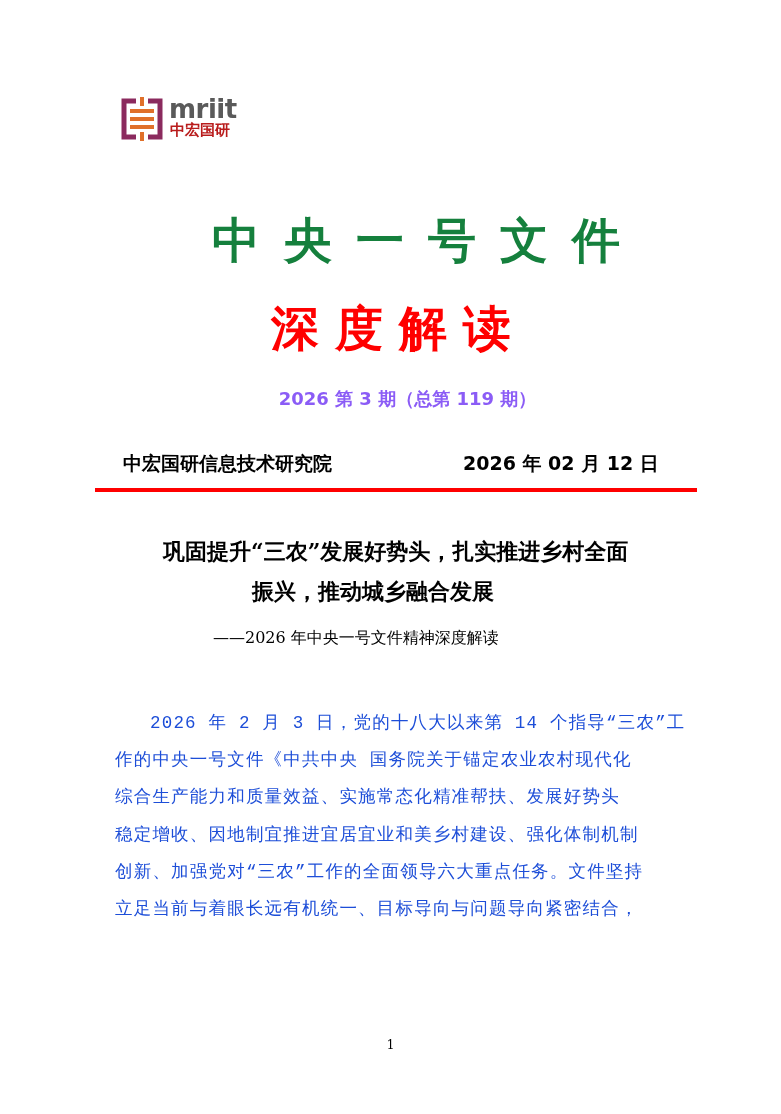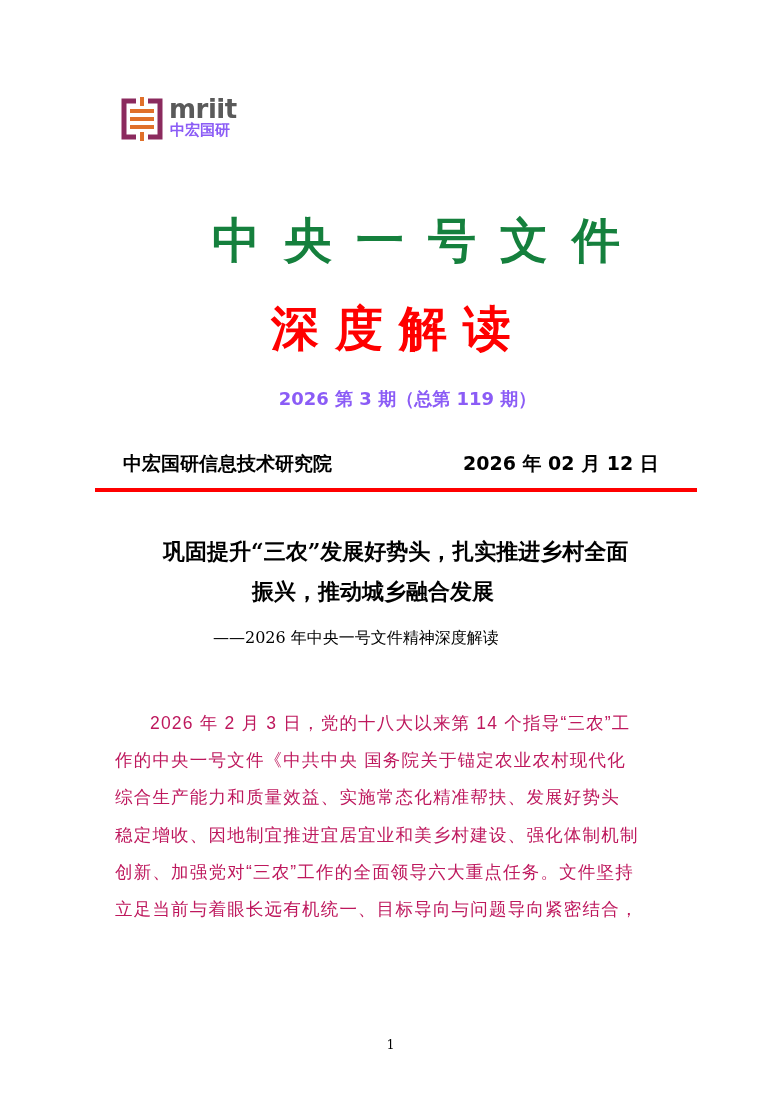--- a/index.html
+++ b/index.html
@@ -4,21 +4,21 @@
   <style>
     html, body { margin: 0; padding: 0; background: #ffffff; }
     body { width: 781px; height: 1114px; position: relative; overflow: hidden; }
     .page { position: absolute; left: 0; top: 0; width: 781px; height: 1114px; background: #fff; padding-left: 15px; }
 
     .logo { position: absolute; left: 120px; top: 97px; width: 130px; height: 46px; }
     .logo-mark { position: absolute; left: 0; top: 0; width: 44px; height: 44px; }
     .logo-en { position: absolute; left: 49px; top: -3px; font-family: "DejaVu Sans", sans-serif; font-weight: bold;
                font-size: 26px; color: #5a5a5a; letter-spacing: -0.5px; line-height: 30px; }
     .logo-cn { position: absolute; left: 50px; top: 24px; font-family: "DejaVu Sans", sans-serif; font-weight: bold;
-               font-size: 15px; color: #8b5cf6; letter-spacing: 0px; line-height: 18px; }
+               font-size: 15px; color: #b91c1c; letter-spacing: 0px; line-height: 18px; }
 
     .title-line1 { position: absolute; left: 212px; top: 212px; width: 420px; font-family: "DejaVu Sans", sans-serif;
                    font-weight: bold; color: #15803d; font-size: 48px; line-height: 56px; letter-spacing: 24px; white-space: nowrap; }
     .title-line2 { position: absolute; left: 271px; top: 300px; font-family: "DejaVu Sans", sans-serif;
                    font-weight: bold; color: #ff0000; font-size: 48px; line-height: 56px; letter-spacing: 16px; white-space: nowrap; }
 
     .issue { position: absolute; left: 12px; width: 781px; top: 387px; text-align: center; font-family: "DejaVu Sans", sans-serif;
              font-weight: bold; color: #8b5cf6; font-size: 18px; line-height: 24px; padding-left: 10px; box-sizing: border-box; }
 
     .org { position: absolute; left: 123px; top: 451px; font-family: "DejaVu Sans", sans-serif; font-weight: bold;
@@ -26,22 +26,22 @@
     .date { position: absolute; left: 463px; top: 451px; font-family: "DejaVu Sans", sans-serif; font-weight: bold;
             font-size: 19px; color: #000; line-height: 24px; }
 
     .red-rule { position: absolute; left: 95px; top: 488px; width: 602px; height: 4px; background: #ff0000; }
 
     .headline { position: absolute; font-family: "DejaVu Serif", serif; font-weight: bold; font-size: 22px; color: #000; line-height: 28px; white-space: nowrap; }
     .headline.l1 { left: 163px; top: 537px; }
     .headline.l2 { left: 252px; top: 577px; }
     .subtitle { position: absolute; left: 213px; top: 627px; font-family: "DejaVu Serif", serif; font-size: 16px; color: #000; line-height: 22px; white-space: nowrap; }
 
-    .body-text { position: absolute; left: 115px; top: 705px; width: 568px; font-family: Liberation Sans, sans-serif; font-size: 17.5px;
-                 color: #be185d; }
+    .body-text { position: absolute; left: 115px; top: 705px; width: 568px; font-family: Liberation Mono, monospace; font-size: 17.5px;
+                 color: #1d4ed8; }
     .body-line { height: 37.2px; line-height: 37.2px; white-space: nowrap; letter-spacing: 1.2px; }
     .body-line.indent { padding-left: 35px; }
 
     .page-num { position: absolute; left: 0; width: 781px; top: 1037px; text-align: center; font-family: "DejaVu Serif", serif;
                 font-size: 12px; color: #000; line-height: 16px; }
   </style>
 </head>
 <body>
 
 <div class="page">

